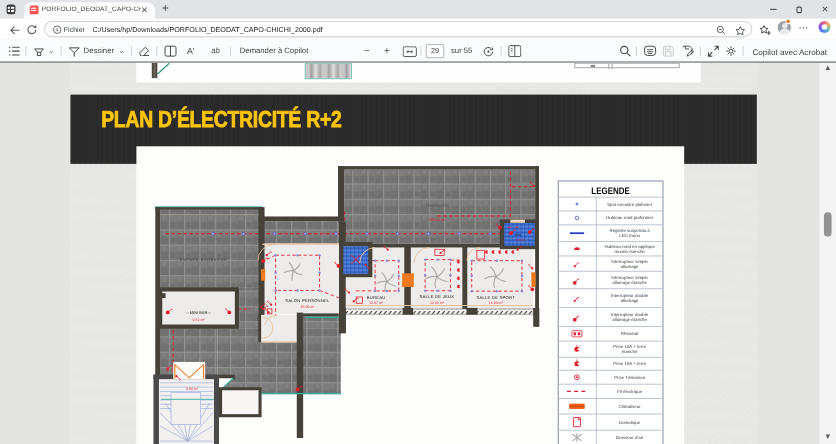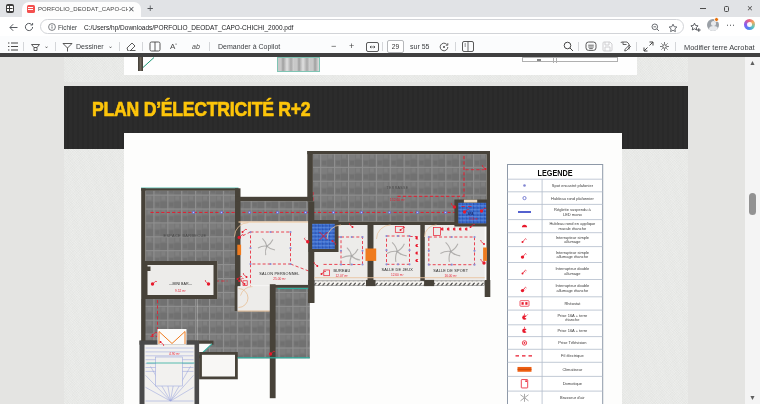--- a/index.html
+++ b/index.html
@@ -19,21 +19,21 @@
 #tabtitle{left:16px;top:4px;width:90px;height:9px;font-size:6px;color:#474747;white-space:nowrap;overflow:hidden;letter-spacing:.1px}
 .x1{font-size:8px;color:#55585c}
 #plus{left:147px;top:2px;font-size:11px;color:#54575b;font-weight:400}
 .winctl{top:4px;font-size:9px;color:#444;width:10px;text-align:center}
 
 #addr{left:0;top:17px;width:760px;height:19px;background:#ffffff}
 #pill{left:40px;top:2.2px;width:644px;height:15px;border:1px solid #d2d4d8;border-radius:8px;background:#fff}
 .atxt{font-size:6.8px;color:#202124;top:4px}
 .gico{color:#5a5e63}
 
-#pdfbar{left:0;top:36px;width:760px;height:21px;background:#fbfcfd;border-bottom:4px solid #404040}
+#pdfbar{left:0;top:36px;width:760px;height:21px;background:#fbfcfd;border-bottom:1px solid #404040}
 .t7{font-size:7px;color:#3a3d40;top:7px}
 .sep{top:6px;width:1px;height:9px;background:#d4d6d9}
 #pagebox{left:387px;top:4px;width:17px;height:13px;border:1px solid #b6b8bb;border-radius:2px;background:#fff;font-size:6.6px;color:#333;text-align:center;line-height:12px}
 
 #content{left:0;top:57px;width:745px;height:347px;background:#e4e4e2;overflow:hidden}
 .page{background:repeating-linear-gradient(47deg,rgba(120,120,115,.03) 0 1px,rgba(255,255,255,0) 1px 2px),repeating-linear-gradient(-43deg,rgba(110,110,105,.03) 0 1px,rgba(255,255,255,0) 1px 1.7px),#ecedeb}
 #prevwhite{left:60px;top:0;width:513.5px;height:18px;background:#fefefe}
 #banner{left:0px;top:0px;width:624.5px;height:63px;background:repeating-linear-gradient(90deg,#2c2c2c 0 2.5px,#292929 2.5px 5px)}
 #bantxt{left:28px;top:0;height:47px;line-height:46px;font-size:21px;font-weight:700;color:#fdc50a;letter-spacing:-.3px;-webkit-text-stroke:.7px #fdc50a;transform:scaleX(.84);transform-origin:left}
 #whitearea{left:60px;top:47px;width:498.5px;height:312px;background:#fdfdfc}
@@ -156,21 +156,21 @@
       </svg>
    <div class="abs sep" style="left:636px"></div>
    <svg class="abs" style="left:643px;top:5px" width="11" height="11" viewBox="0 0 11 11">
         <path d="M6.5 1h3.5v3.5M10 1 6.5 4.5M4.5 10H1V6.5M1 10l3.5-3.5" stroke="#474747" stroke-width="1" fill="none"></path>
       </svg>
    <svg class="abs" style="left:659px;top:5px" width="11" height="11" viewBox="0 0 11 11">
         <circle cx="5.5" cy="5.5" r="1.8" stroke="#474747" stroke-width=".9" fill="none"></circle>
         <path d="M5.5 1.2v1.6M5.5 8.2v1.6M1.2 5.5h1.6M8.2 5.5h1.6M2.5 2.5l1.1 1.1M7.4 7.4l1.1 1.1M8.5 2.5 7.4 3.6M3.6 7.4 2.5 8.5" stroke="#474747" stroke-width=".9"></path>
       </svg>
    <div class="abs sep" style="left:675px"></div>
-   <div class="abs t7" style="left:684px;font-size:7.4px">Modifier terre Acrobat</div>
+   <div class="abs t7" style="left:684px;font-size:7.4px">Copilot avec Acrobat</div>
  </div>
  <div class="abs" id="content">
    <div class="abs page" style="left:63.5px;top:0;width:624.5px;height:24.5px">
      <div class="abs" id="prevwhite"></div>
      <div class="abs" style="left:74.5px;top:0;width:5.4px;height:14px;background:linear-gradient(90deg,#3e3a34,#6e675c,#3e3a34)"></div>
      <svg class="abs" style="left:78px;top:0" width="13" height="11" viewBox="0 0 13 11">
           <path d="M1 10.5 12 .5" stroke="#1d9674" stroke-width="1"></path>
         </svg>
      <div class="abs" style="left:213.5px;top:0;width:43px;height:15px;background:repeating-linear-gradient(90deg,#c8c8c8 0 3px,#9f9f9f 5px,#e0e0e0 9px,#a8a8a8 13px,#d5d5d5 16px);border:1px solid #7fc4b4"></div>
      <div class="abs" style="left:458.5px;top:0;width:96px;height:5px;border:1px solid #b0b0b0;background:#fff">

